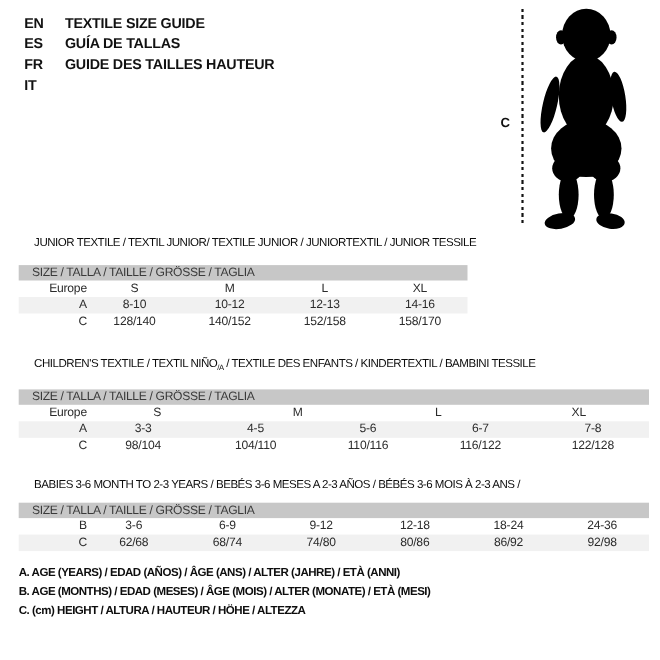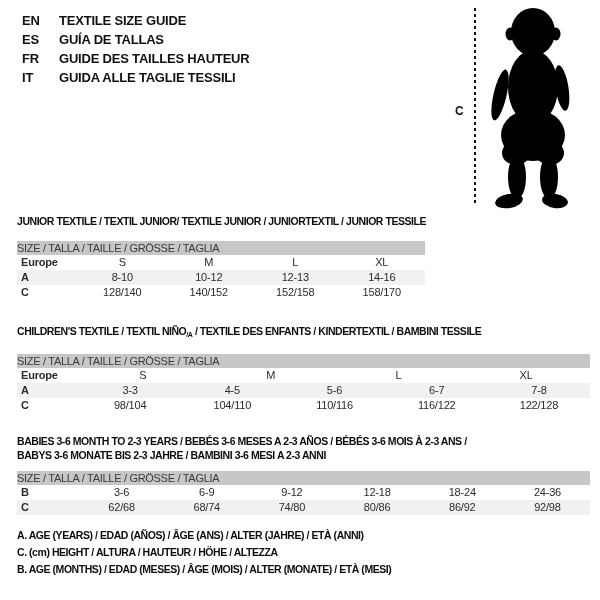--- a/index.html
+++ b/index.html
@@ -12,29 +12,29 @@
   .lang .code{width:37px;flex:0 0 37px;}
 
   
   .dash-line{position:absolute;left:474px;top:8px;width:2px;height:198px;
     background:repeating-linear-gradient(to bottom,#141414 0 3px,transparent 3px 6px);}
   .c-label{position:absolute;left:455px;top:104px;font-size:12px;font-weight:bold;color:#111;}
   .baby{position:absolute;left:483px;top:5px;}
 
   
   .content{position:absolute;left:17px;top:214px;width:573px;}
-  .tbl-title{font-weight:bold;font-size:10.5px;line-height:14px;letter-spacing:-0.45px;color:#0d0d0d;white-space:nowrap;}
+  .tbl-title{font-weight:normal;font-size:10.5px;line-height:14px;letter-spacing:-0.45px;color:#0d0d0d;white-space:nowrap;margin-left:14px;}
   .subscr{font-size:7px;vertical-align:-2px;}
   .size-table{margin-top:13px;}
   .t1{width:408px;}
   .t2,.t3{width:573px;}
-  .bar{background:#c7c7c7;height:14px;line-height:14px;font-size:11px;letter-spacing:-0.3px;color:#3a3a3a;padding-left:0;}
+  .bar{background:#c7c7c7;height:14px;line-height:14px;font-size:11px;letter-spacing:-0.3px;color:#3a3a3a;padding-left:12px;}
   .row{display:flex;height:15px;line-height:15px;font-size:11px;letter-spacing:-0.2px;color:#2b2b2b;}
   .row.shaded{background:#f1f1f1;}
-  .lbl{width:58px;flex:0 0 58px;padding-left:4px;text-align:left;font-weight:bold;}
+  .lbl{width:58px;flex:0 0 58px;padding-left:4px;text-align:right;}
   .cell{flex:1;text-align:center;}
 
   .mt-t2title{margin-top:24px;}
   .mt-t2table{margin-top:12px;}
   .mt-t3title{margin-top:21px;}
   .mt-t3table{margin-top:9px;}
 
   .notes{margin-top:12px;font-weight:bold;font-size:10.5px;line-height:17px;letter-spacing:-0.45px;color:#0d0d0d;}
 </style>
 </head>
@@ -50,21 +50,20 @@
     <div class="lang">
       <span class="code">ES</span>
       <span>GUÍA DE TALLAS</span>
     </div>
     <div class="lang">
       <span class="code">FR</span>
       <span>GUIDE DES TAILLES HAUTEUR</span>
     </div>
     <div class="lang">
       <span class="code">IT</span>
-      <span>GUIDA ALLE TAGLIE TESSILI</span>
     </div>
   </div>
 
   <div class="dash-line"></div>
   <div class="c-label">C</div>
   <svg class="baby" width="96" height="206" viewBox="0 0 96 206" xmlns="http://www.w3.org/2000/svg" fill="#000">
     <ellipse cx="50" cy="27" rx="22" ry="24"></ellipse>
     <ellipse cx="27" cy="29" rx="4.5" ry="6.5"></ellipse>
     <ellipse cx="73" cy="29" rx="4.5" ry="6.5"></ellipse>
     <ellipse cx="50" cy="82" rx="25" ry="37"></ellipse>
@@ -130,21 +129,20 @@
         <div class="cell">98/104</div>
         <div class="cell">104/110</div>
         <div class="cell">110/116</div>
         <div class="cell">116/122</div>
         <div class="cell">122/128</div>
       </div>
     </div>
 
     <div class="tbl-title mt-t3title">
       <div>BABIES 3-6 MONTH TO 2-3 YEARS / BEBÉS 3-6 MESES A 2-3 AÑOS / BÉBÉS 3-6 MOIS À 2-3 ANS /</div>
-      <div>BABYS 3-6 MONATE BIS 2-3 JAHRE / BAMBINI 3-6 MESI A 2-3 ANNI</div>
     </div>
     <div class="size-table t3 mt-t3table">
       <div class="bar">SIZE / TALLA / TAILLE / GRÖSSE / TAGLIA</div>
       <div class="row">
         <div class="lbl">B</div>
         <div class="cell">3-6</div>
         <div class="cell">6-9</div>
         <div class="cell">9-12</div>
         <div class="cell">12-18</div>
         <div class="cell">18-24</div>
@@ -156,18 +154,18 @@
         <div class="cell">68/74</div>
         <div class="cell">74/80</div>
         <div class="cell">80/86</div>
         <div class="cell">86/92</div>
         <div class="cell">92/98</div>
       </div>
     </div>
 
     <div class="notes">
       <div>A. AGE (YEARS) / EDAD (AÑOS) / ÂGE (ANS) / ALTER (JAHRE) / ETÀ (ANNI)</div>
+      <div>B. AGE (MONTHS) / EDAD (MESES) / ÂGE (MOIS) / ALTER (MONATE) / ETÀ (MESI)</div>
       <div>C. (cm) HEIGHT / ALTURA / HAUTEUR / HÖHE / ALTEZZA</div>
-      <div>B. AGE (MONTHS) / EDAD (MESES) / ÂGE (MOIS) / ALTER (MONATE) / ETÀ (MESI)</div>
     </div>
 
   </div>
 </div>
 
 </body></html>

